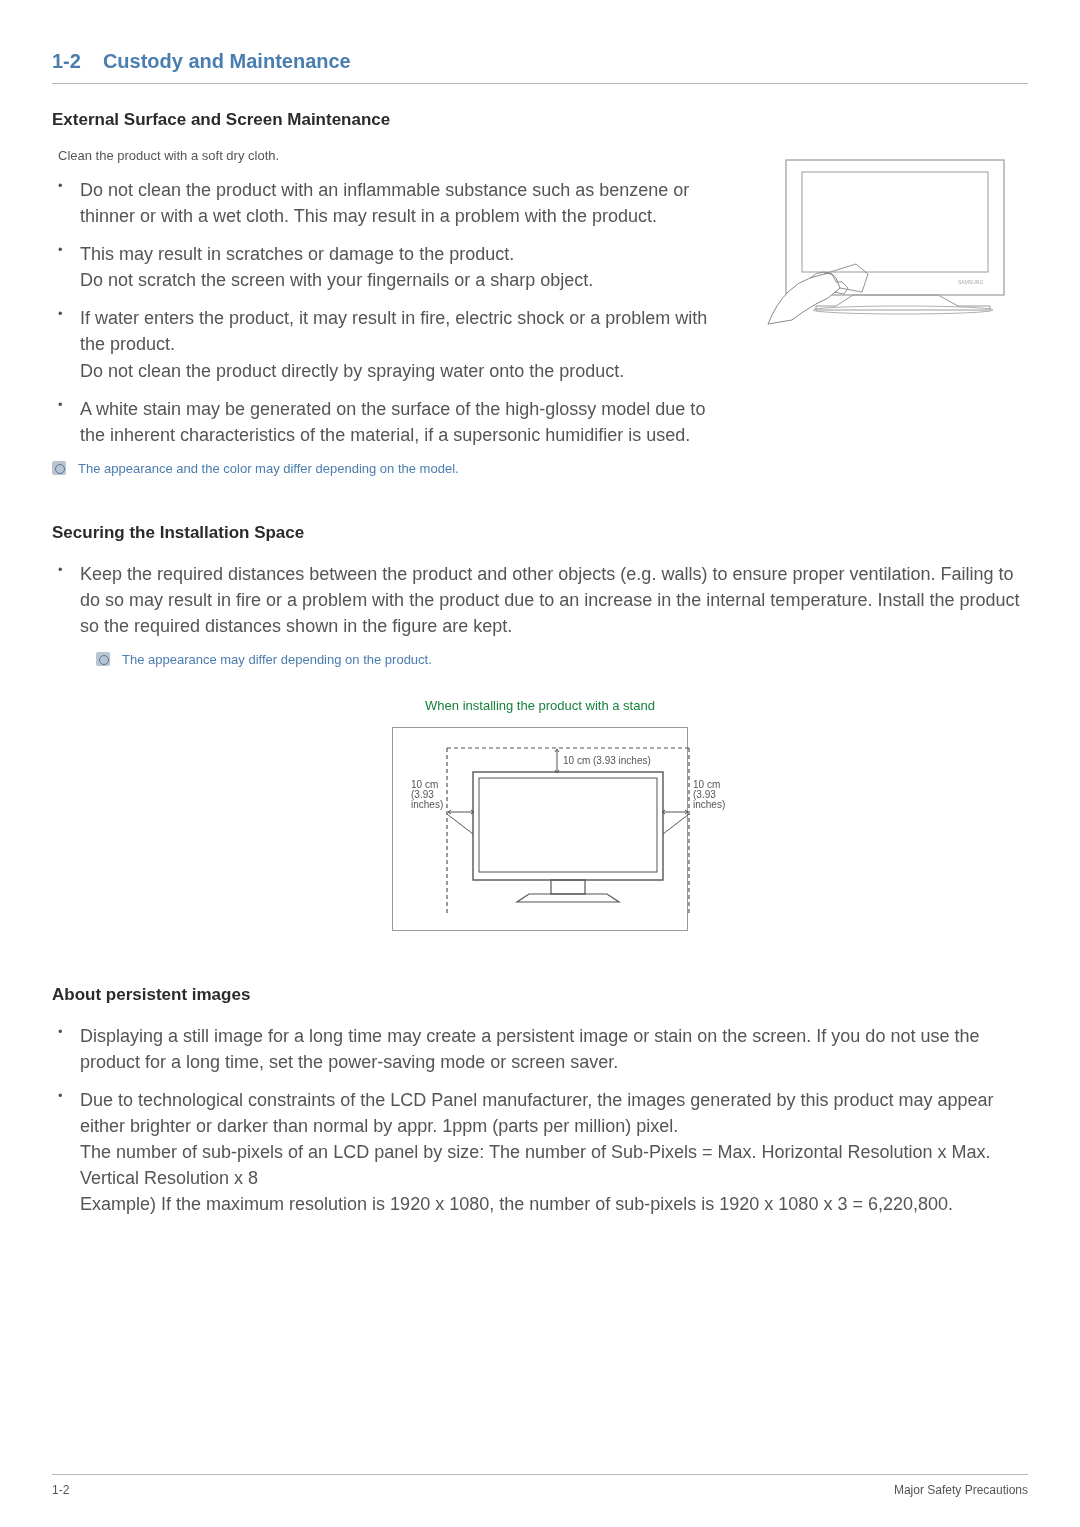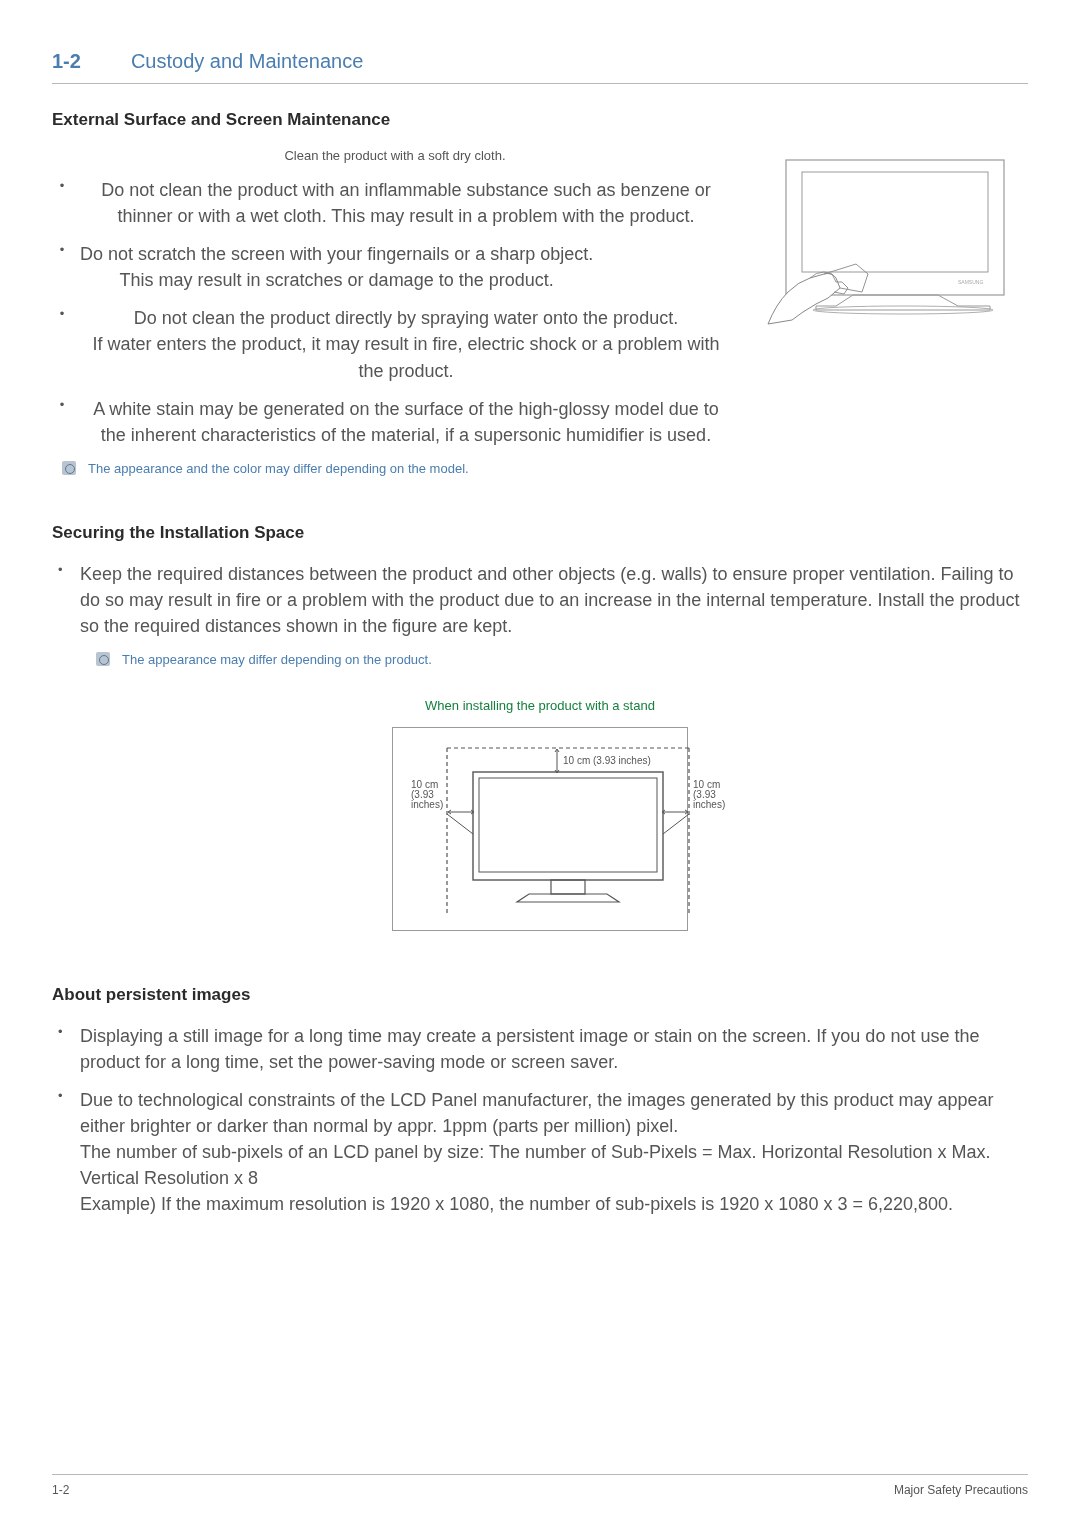--- a/index.html
+++ b/index.html
@@ -21,39 +21,37 @@
       margin-bottom: 26px;
     }
     .heading-num {
       color: #4a7db0;
       font-size: 20px;
       font-weight: bold;
     }
     .heading-title {
       color: #4a7db0;
       font-size: 20px;
-      font-weight: normal;
-      margin-left: 28px;
+      font-weight: bold;
     }
     .subhead {
       font-size: 17px;
       font-weight: bold;
       color: #2b2b2b;
       margin-bottom: 18px;
     }
     .intro {
       font-size: 13px;
       color: #555;
       margin-bottom: 14px;
       margin-left: 6px;
     }
     .content-row {
       display: flex;
       gap: 26px;
-      text-align: center;
     }
     .left-col { flex: 1; }
     .right-col { width: 270px; }
     ul.bullets {
       list-style: none;
       margin-left: 6px;
     }
     ul.bullets > li {
       display: flex;
       gap: 14px;
@@ -67,21 +65,21 @@
       color: #555;
       font-size: 13px;
       flex-shrink: 0;
       width: 8px;
     }
     .cont {
       display: block;
     }
     .note-box {
       margin-top: 12px;
-      margin-left: 10px;
+      margin-left: 0;
       display: flex;
       gap: 12px;
       align-items: flex-start;
     }
     .note-icon {
       width: 14px;
       height: 14px;
       background: #b8c4d0;
       border-radius: 2px;
       flex-shrink: 0;
@@ -149,28 +147,28 @@
 
 <div class="content-row">
   <div class="left-col">
     <div class="intro">Clean the product with a soft dry cloth.</div>
     <ul class="bullets">
       <li>
         <span class="cont">Do not clean the product with an inflammable substance such as benzene or thinner or with a wet cloth. This may result in a problem with the product.</span>
       </li>
       <li>
         <span>
+          <span class="cont">This may result in scratches or damage to the product.</span>
           <span class="cont">Do not scratch the screen with your fingernails or a sharp object.</span>
-          <span class="cont">This may result in scratches or damage to the product.</span>
         </span>
       </li>
       <li>
         <span>
+          <span class="cont">If water enters the product, it may result in fire, electric shock or a problem with the product.</span>
           <span class="cont">Do not clean the product directly by spraying water onto the product.</span>
-          <span class="cont">If water enters the product, it may result in fire, electric shock or a problem with the product.</span>
         </span>
       </li>
       <li>
         <span class="cont">A white stain may be generated on the surface of the high-glossy model due to the inherent characteristics of the material, if a supersonic humidifier is used.</span>
       </li>
     </ul>
     <div class="note-box">
       <span class="note-icon"></span>
       <span class="note-text">The appearance and the color may differ depending on the model.</span>
     </div>

